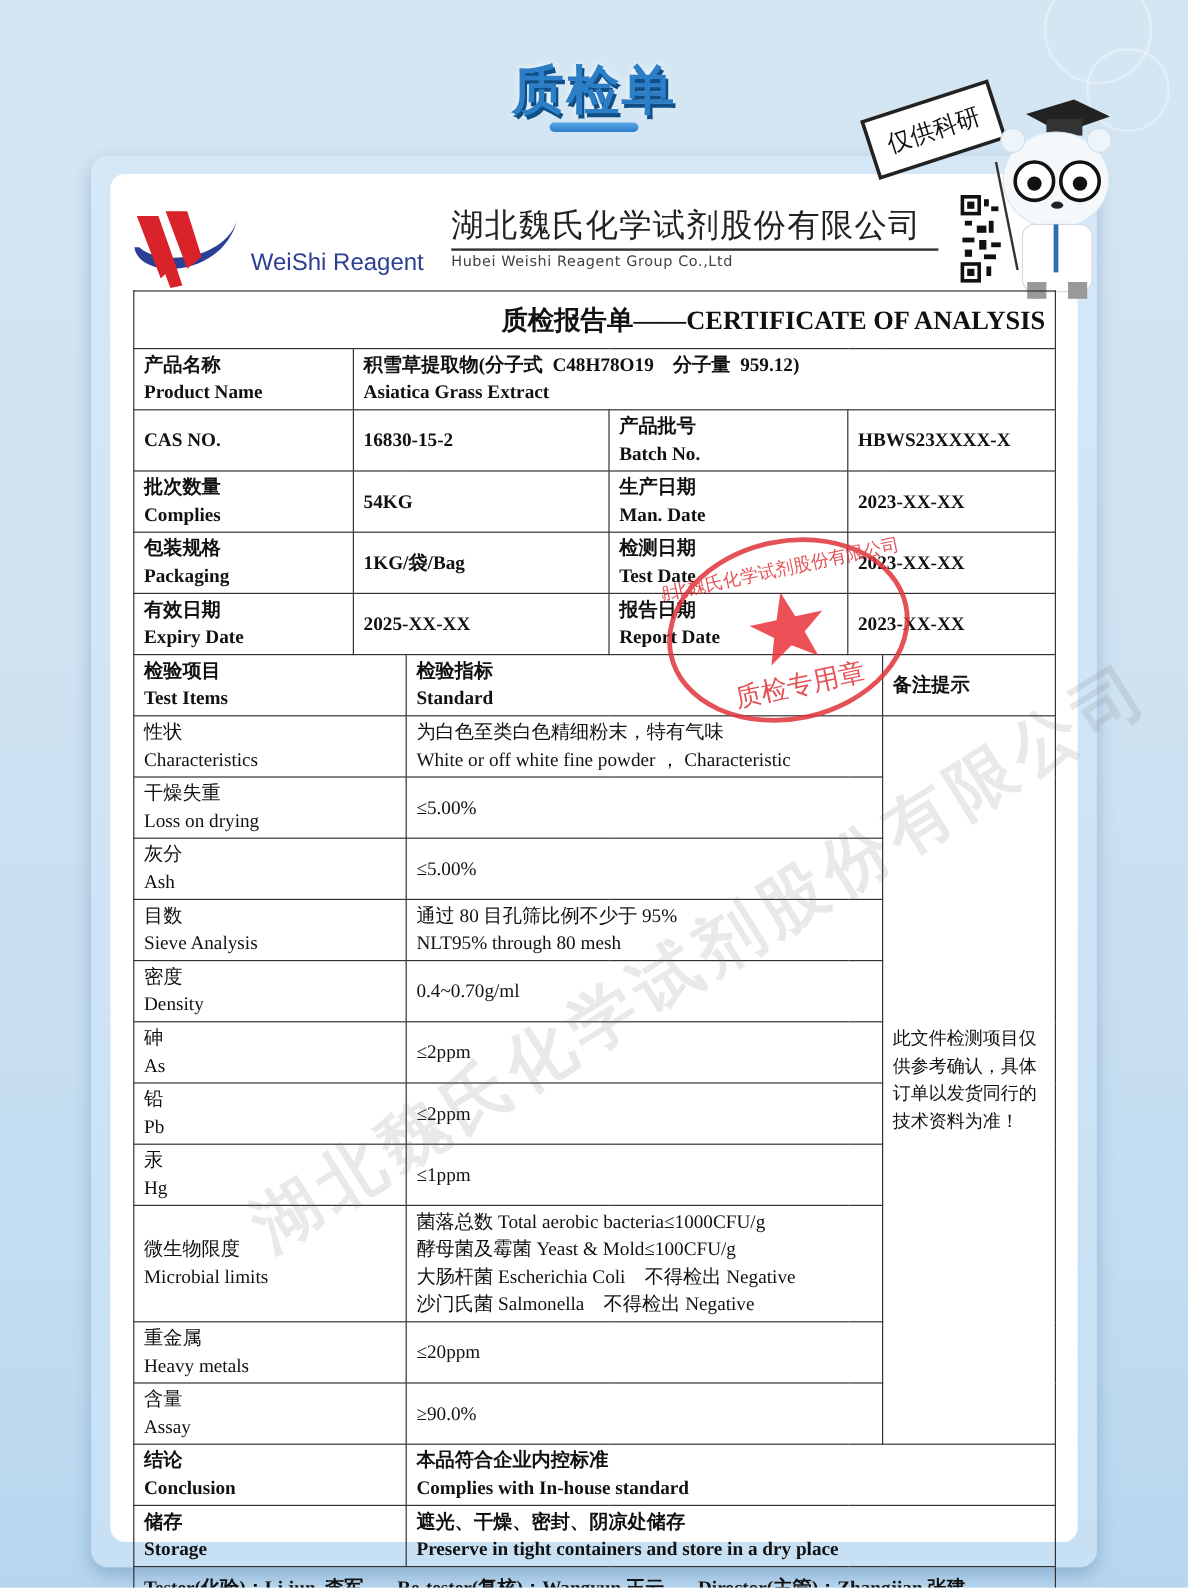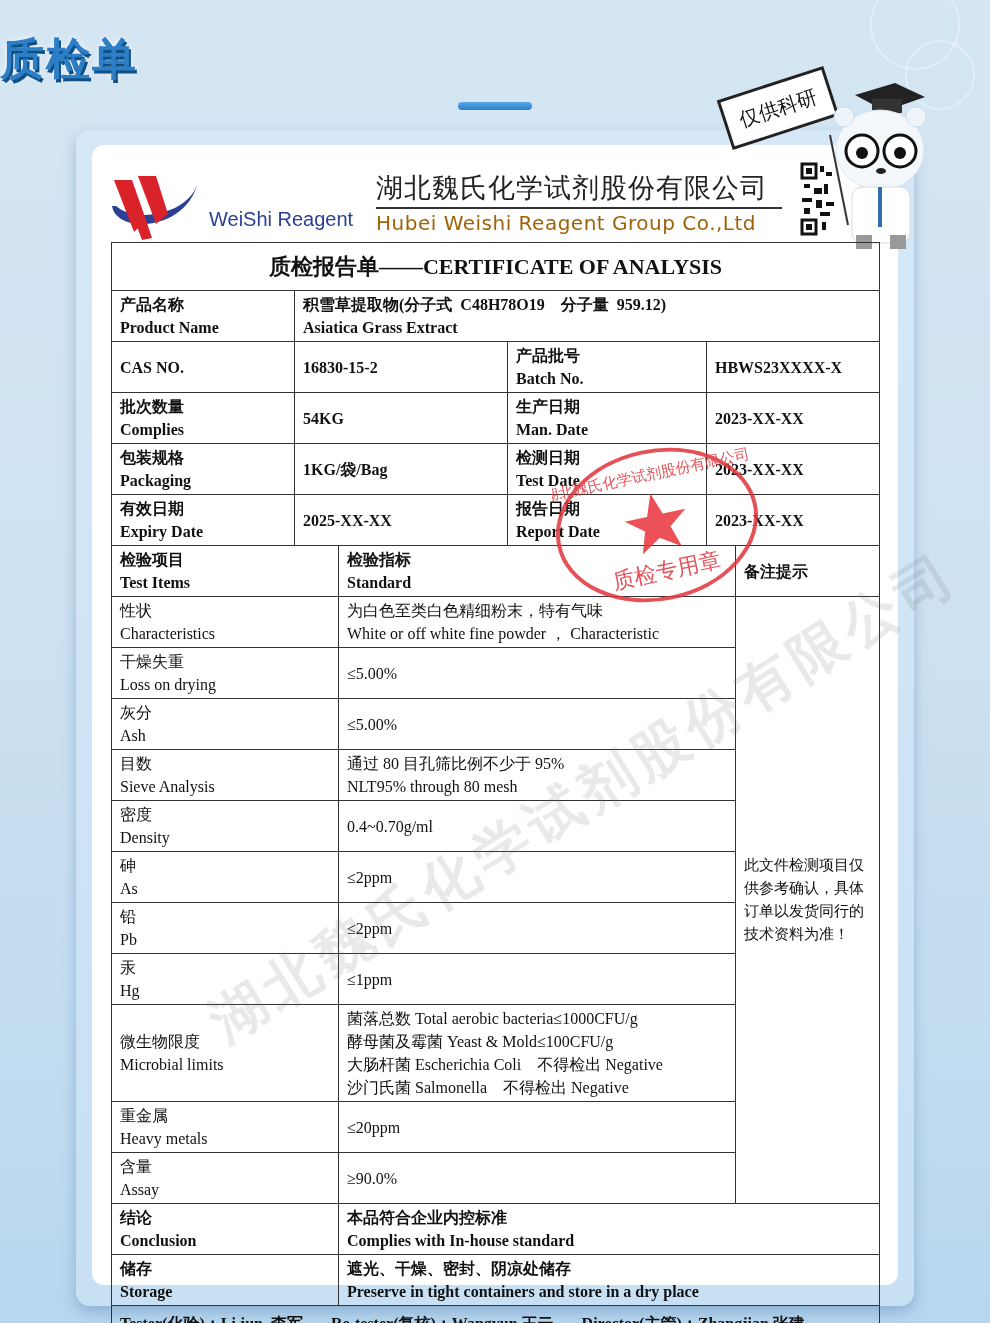--- a/index.html
+++ b/index.html
@@ -4,21 +4,21 @@
 <style>
   * { box-sizing: border-box; margin: 0; padding: 0; }
   html, body { width: 990px; height: 1323px; overflow: hidden; }
   body {
     background: linear-gradient(180deg, #d5e6f3 0%, #cfe2f1 40%, #c2dcf0 80%, #b7d6ee 100%);
     font-family: "Liberation Serif", serif;
     position: relative;
   }
   .bg-circle { position: absolute; border-radius: 50%; border: 2px solid rgba(255,255,255,0.35); }
   .page-title {
-    position: absolute; top: 30px; left: 0; width: 990px; text-align: left;
+    position: absolute; top: 46px; left: 0; width: 990px; text-align: center;
     font-family: "DejaVu Sans", sans-serif; font-weight: bold; font-size: 44px;
     color: #2c7fc6; letter-spacing: 2px;
     text-shadow: 2px 3px 0 #0f4f86, 0 0 6px rgba(255,255,255,0.8);
   }
   .title-bar {
     position: absolute; top: 102px; left: 458px; width: 74px; height: 8px;
     border-radius: 4px; background: linear-gradient(180deg, #5aa9e6, #2d7ccb);
   }
   .outer-frame {
     position: absolute; top: 130px; left: 76px; width: 838px; height: 1176px;
@@ -39,42 +39,42 @@
     position: absolute; left: 103px; top: 48px; font-family: Liberation Sans, sans-serif;
     font-size: 20px; color: #2b3f94;
   }
   .company-cn {
     position: absolute; left: 270px; top: 10px; font-family: "DejaVu Sans", sans-serif;
     font-size: 27px; color: #222; letter-spacing: 1px;
   }
   .company-rule { position: absolute; left: 270px; top: 47px; width: 406px; height: 2px; background: #333; }
   .company-en {
     position: absolute; left: 270px; top: 51px; font-family: "DejaVu Sans", sans-serif;
-    font-size: 20px; color: #a16207; letter-spacing: 0.5px;
+    font-size: 12px; color: #404040; letter-spacing: 0.5px;
   }
   .qr { position: absolute; left: 800px; top: 160px; width: 40px; height: 78px; }
   .sign {
     position: absolute; left: 722px; top: 82px; width: 112px; height: 52px;
     background: #fff; border: 3px solid #222; transform: rotate(-18deg);
     display: flex; align-items: center; justify-content: center;
     font-family: "DejaVu Sans", sans-serif; font-size: 20px; color: #111;
   }
   .bear { position: absolute; left: 800px; top: 75px; width: 130px; height: 175px; }
 
   table.coa {
     position: absolute; top: 242px; left: 111px; width: 768px;
     border-collapse: collapse; table-layout: fixed;
     font-family: "Liberation Serif", serif; color: #111;
   }
   table.coa td {
     border: 1.5px solid #333; padding: 2px 8px; vertical-align: middle;
     font-size: 16px; line-height: 23px;
   }
   .b { font-weight: bold; }
-  .coa-title { text-align: center; font-size: 22px !important; font-weight: bold; height: 48px; }
+  .coa-title { text-align: right; font-size: 22px !important; font-weight: bold; height: 48px; }
   .remark-text { font-family: "DejaVu Sans", sans-serif; font-weight: normal; font-size: 15px !important; line-height: 23px !important; }
   .sig-row td { font-weight: bold; font-size: 16px; height: 36px; border-bottom: 1.5px solid #333; }
   .sig-row span { margin-right: 24px; }
 
   .watermark {
     position: absolute; left: 150px; top: 760px; transform: rotate(-32deg);
     font-family: "DejaVu Sans", sans-serif; font-weight: bold; font-size: 56px;
     color: rgba(120,120,120,0.16); white-space: nowrap; pointer-events: none; letter-spacing: 6px;
   }
   .stamp {

